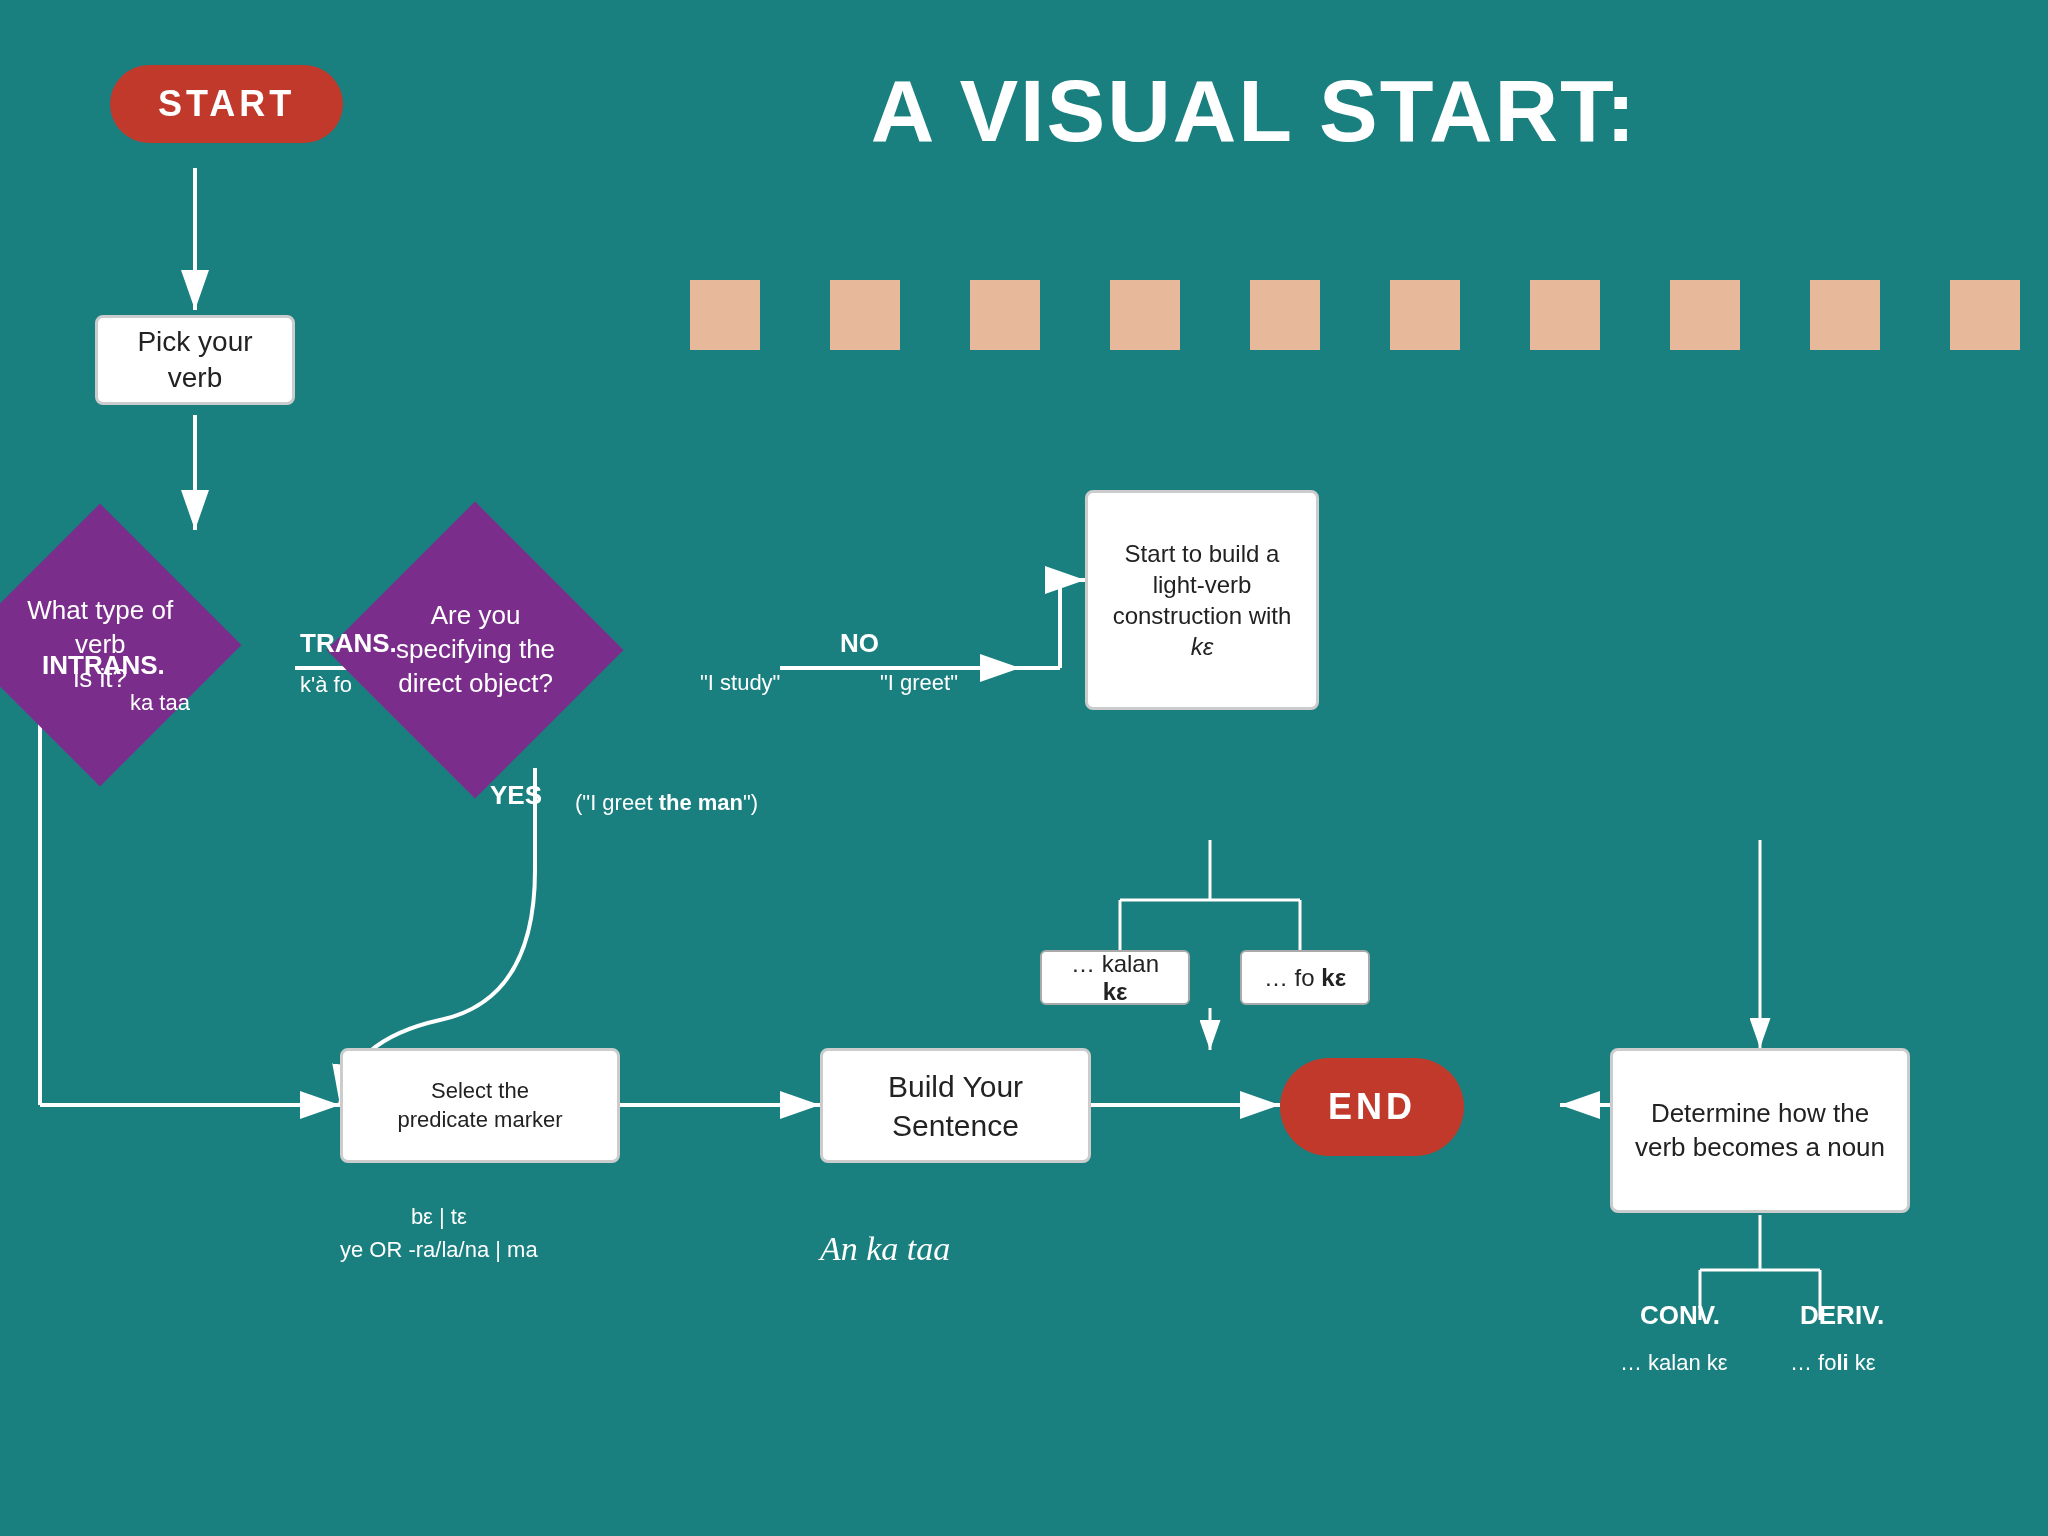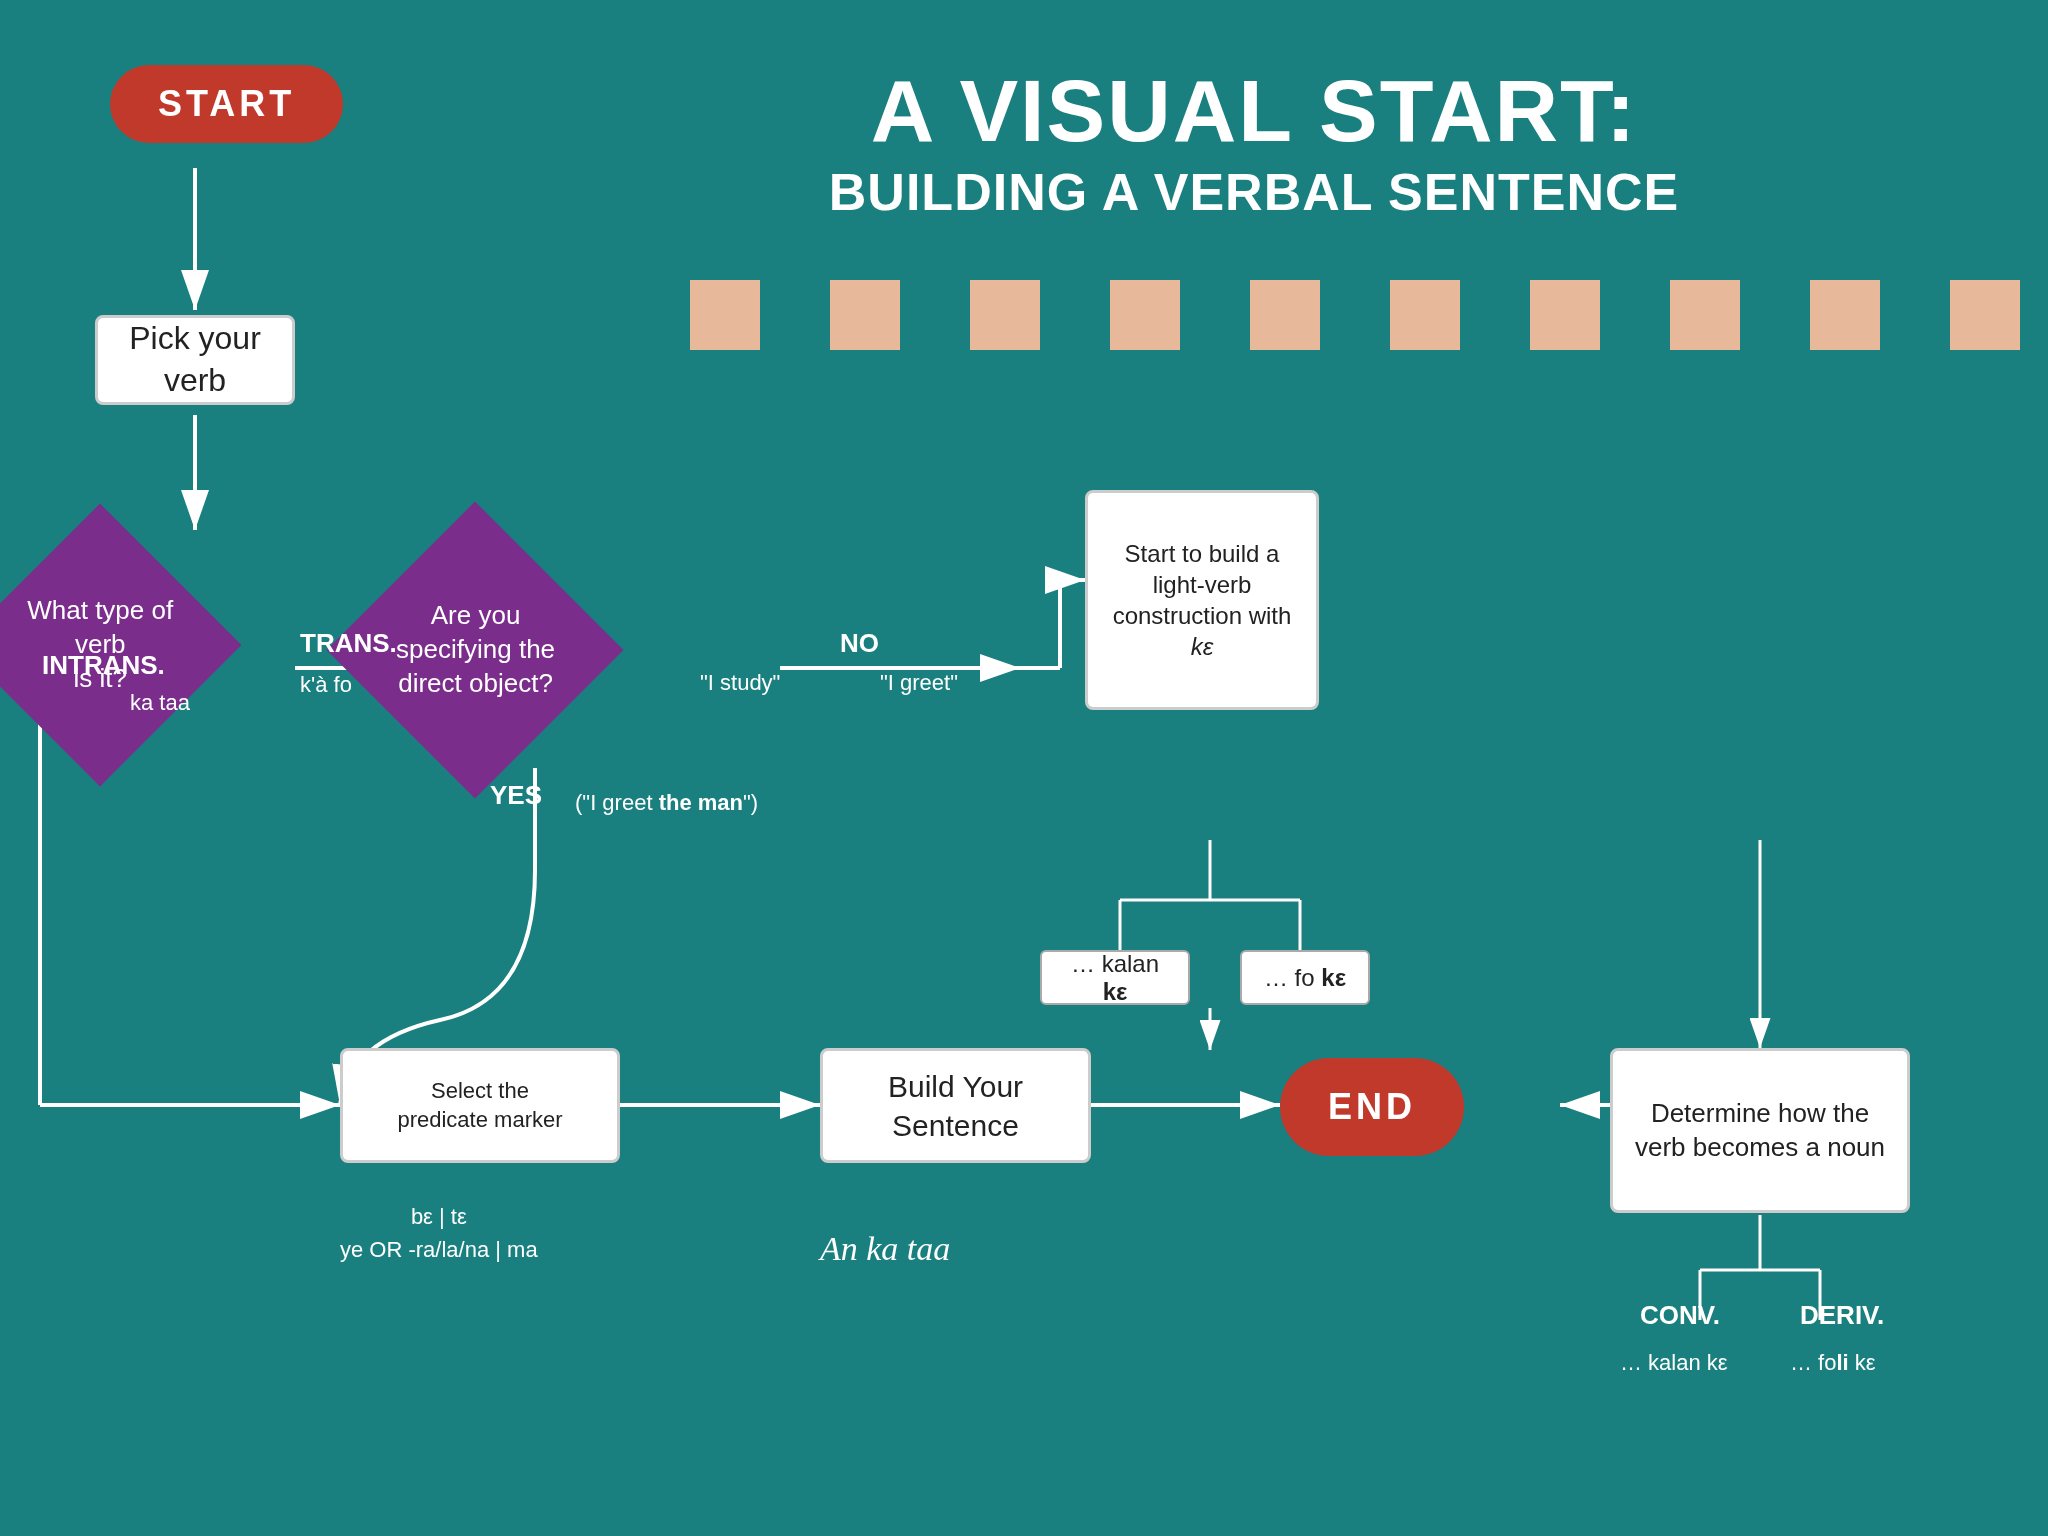--- a/index.html
+++ b/index.html
@@ -67,21 +67,21 @@
     
     .node-rect {
       position: absolute;
       background: white;
       border: 3px solid #ccc;
       border-radius: 8px;
       text-align: center;
       display: flex;
       align-items: center;
       justify-content: center;
-      font-size: 32px;
+      font-size: 28px;
       color: #222;
       line-height: 1.3;
       padding: 10px 16px;
     }
 
     .node-diamond {
       position: absolute;
       background: #7b2d8b;
       color: white;
       font-size: 26px;
@@ -206,21 +206,20 @@
   <line x1="1760" y1="840" x2="1760" y2="1048" stroke="white" stroke-width="3" marker-end="url(#arrowhead)"></line>
 
   <line x1="1020" y1="668" x2="1060" y2="668" stroke="white" stroke-width="4"></line>
   <line x1="1060" y1="668" x2="1060" y2="580" stroke="white" stroke-width="4"></line>
   <line x1="1060" y1="580" x2="1085" y2="580" stroke="white" stroke-width="4" marker-end="url(#arrowhead)"></line>
 
 </svg>
 
 <div class="title-area">
   <div class="title-main">A VISUAL START:</div>
-  <div class="title-sub">BUILDING A VERBAL SENTENCE</div>
 </div>
 
 <div class="checkerboard">
 
 <div class="checker-cell" style="background: rgb(26, 127, 127);"></div>
     <div class="checker-cell" style="background: rgb(232, 184, 154);"></div>
     <div class="checker-cell" style="background: rgb(26, 127, 127);"></div>
     <div class="checker-cell" style="background: rgb(232, 184, 154);"></div>
     <div class="checker-cell" style="background: rgb(26, 127, 127);"></div>
     <div class="checker-cell" style="background: rgb(232, 184, 154);"></div>

